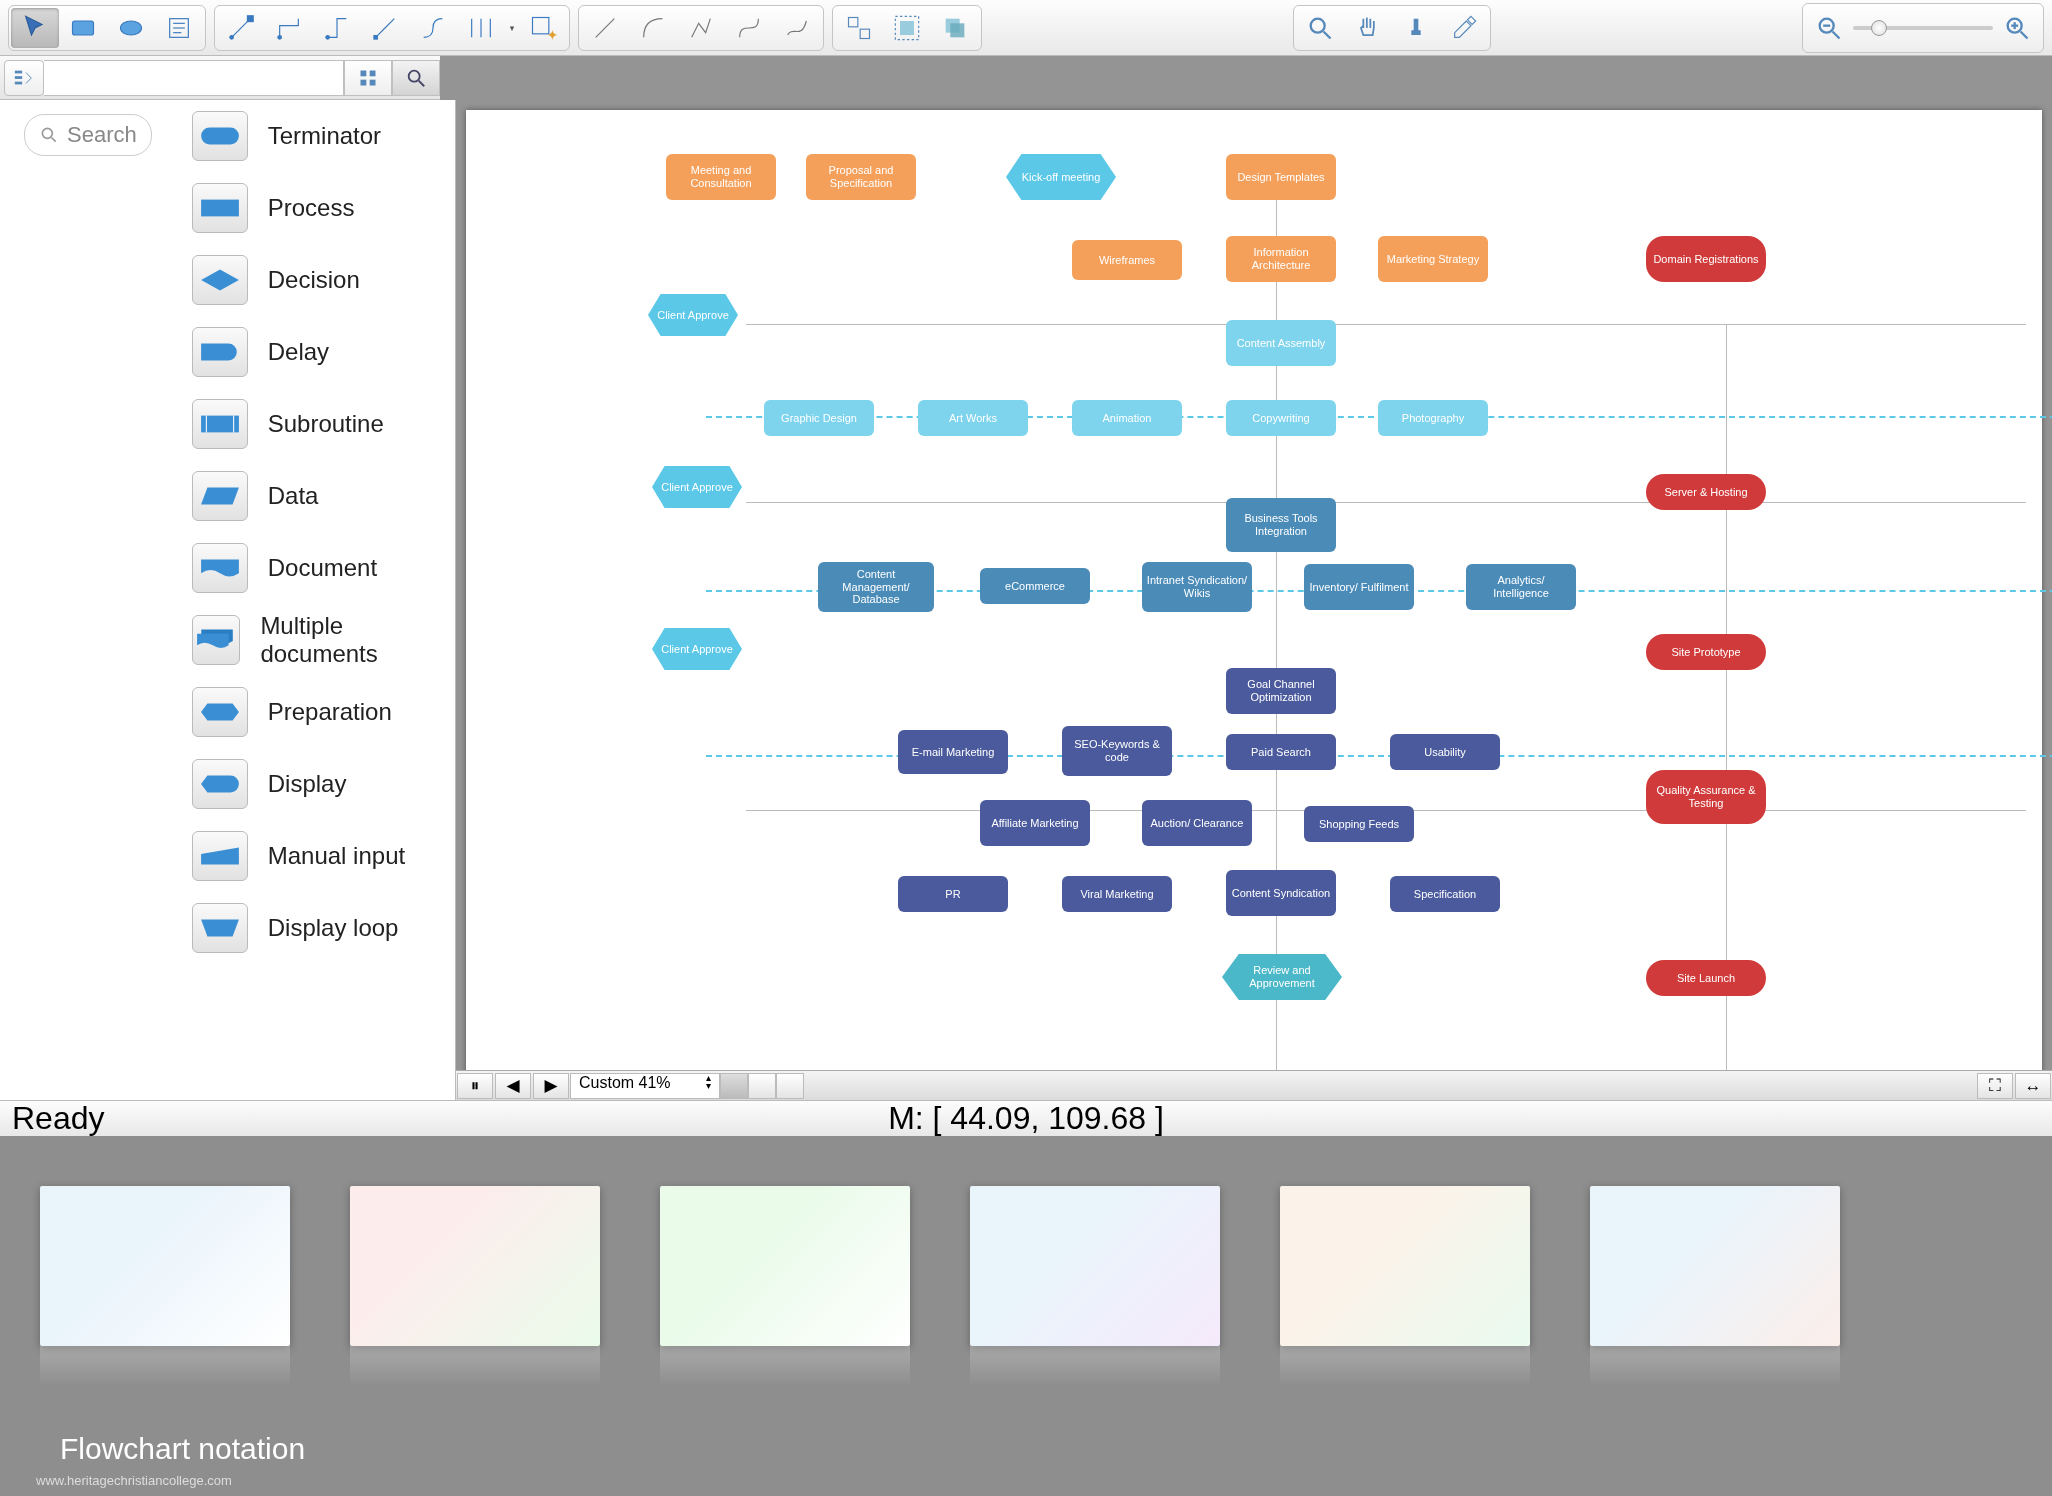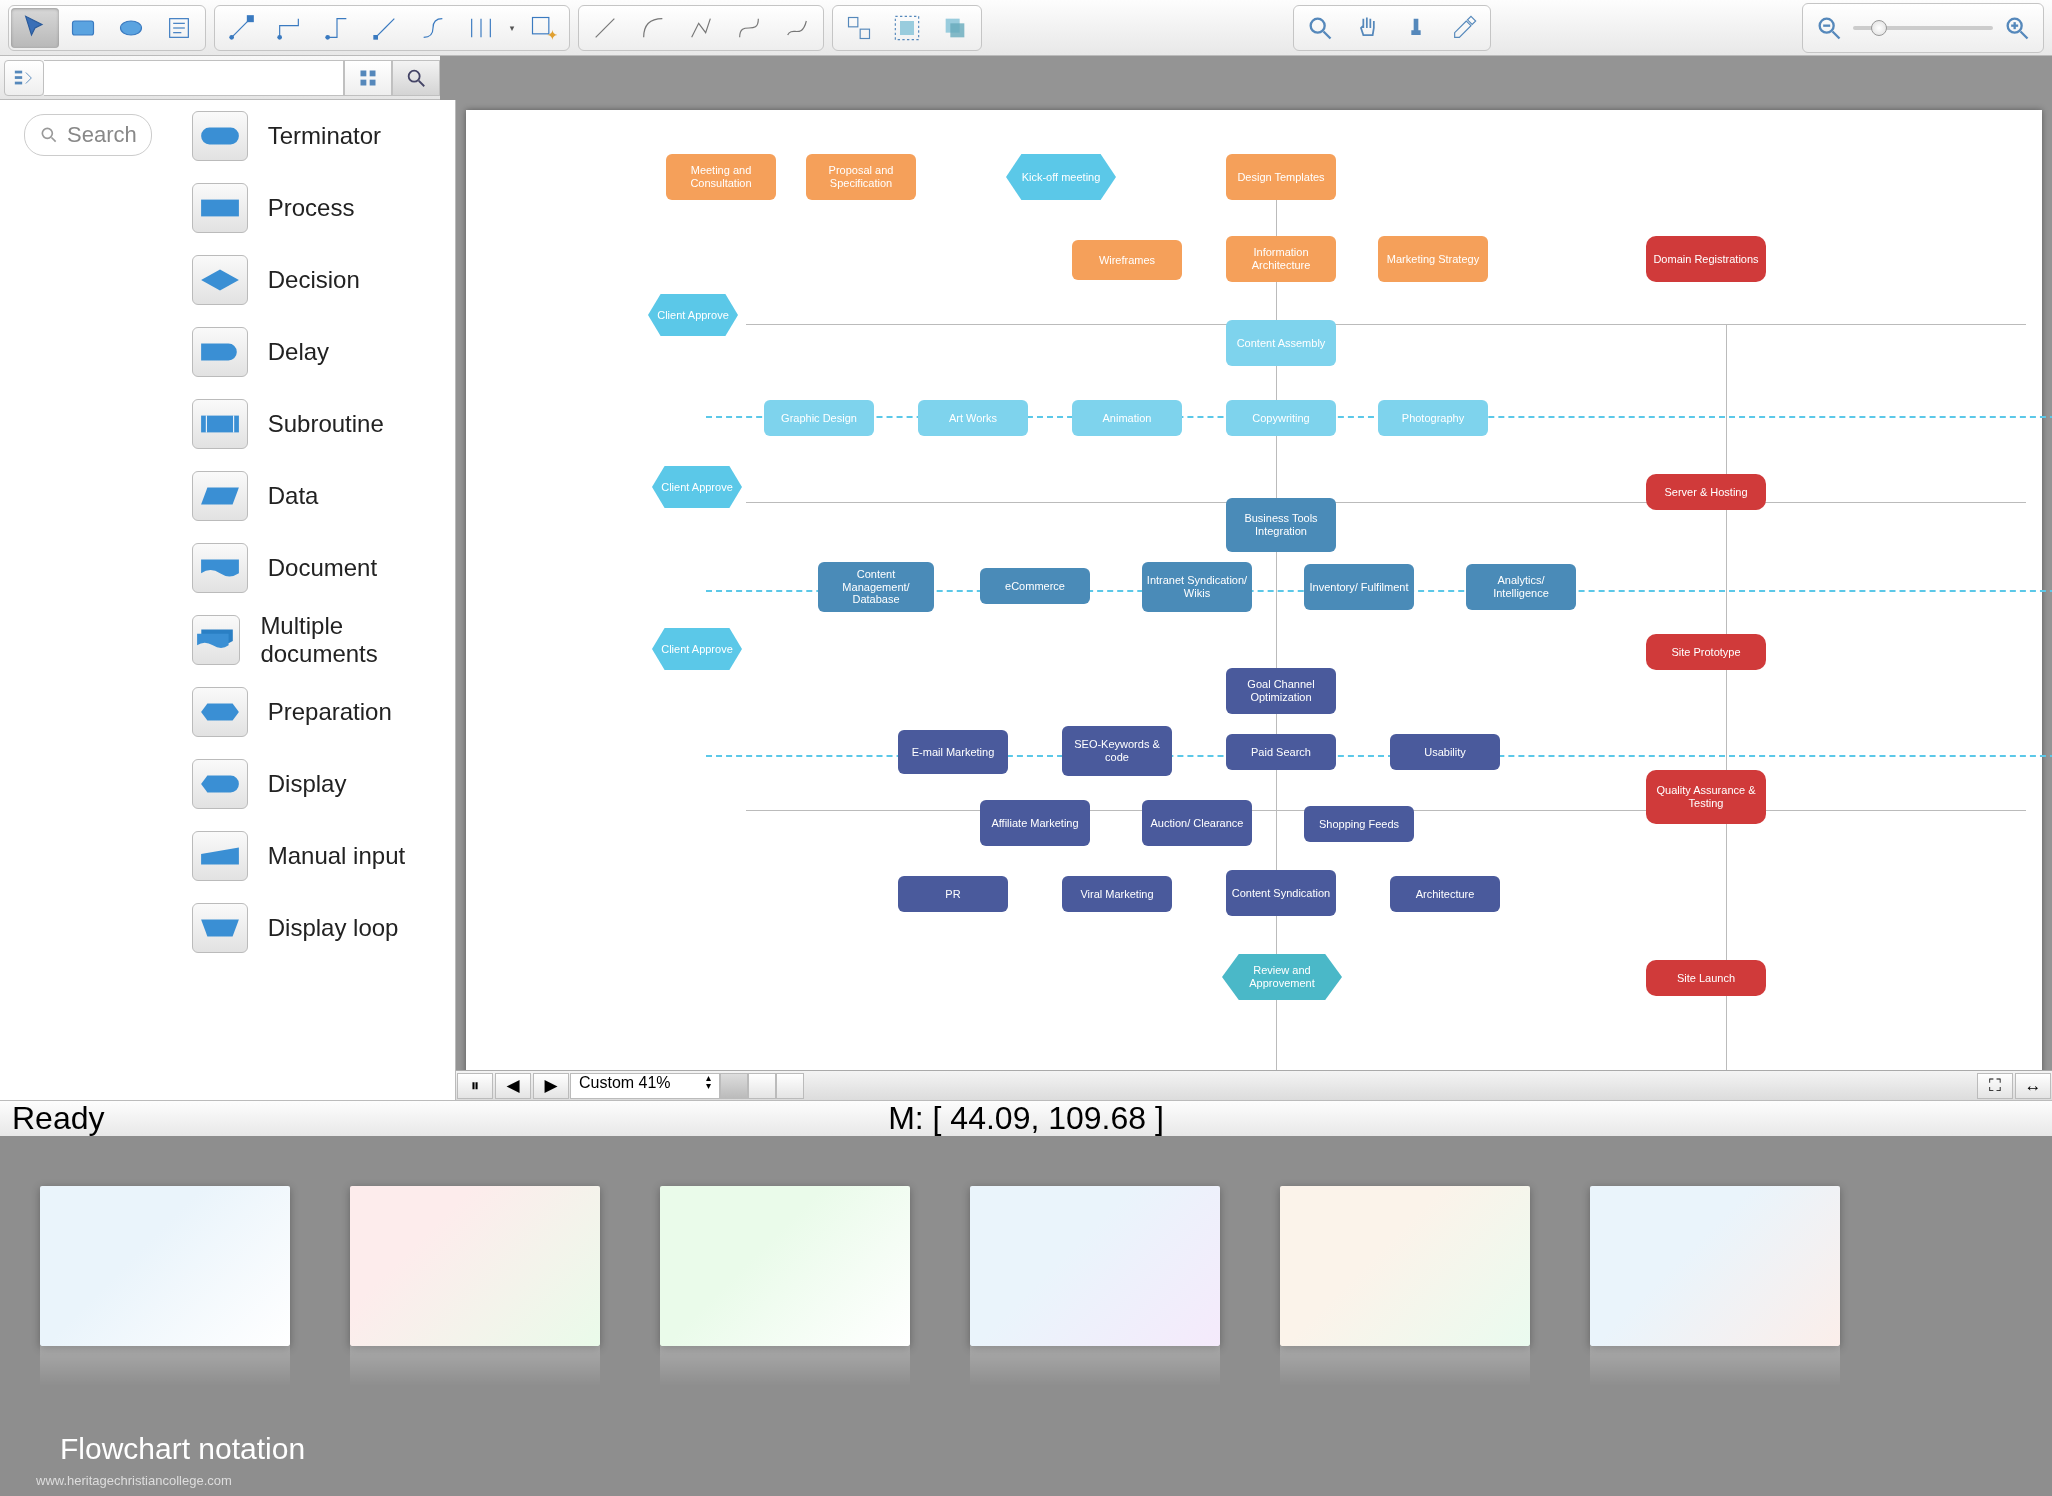--- a/index.html
+++ b/index.html
@@ -40,21 +40,21 @@
 .canvas-wrap{flex:1;background:#949494;position:relative;padding:10px}
 .canvas{position:absolute;inset:10px;background:#fff;box-shadow:0 0 6px rgba(0,0,0,.4)}
 .shape{position:absolute;font-size:11px;color:#fff;display:flex;align-items:center;justify-content:center;text-align:center;padding:2px 4px;line-height:1.15}
 .rrect{border-radius:6px}
 .orange{background:#f5a05a}
 .cyan{background:#5bc8e8}
 .sky{background:#7ed3ed}
 .steel{background:#4a8bb8}
 .navy{background:#4a5a9c}
 .teal{background:#4ab8c8}
-.red{background:#d03a3a;border-radius:10px}
+.red{background:#d03a3a;border-radius:18px}
 .hex{clip-path:polygon(14% 0,86% 0,100% 50%,86% 100%,14% 100%,0 50%);border-radius:0}
 .conn{position:absolute;background:#999}
 .dash{border-top:2px dashed #5bc8e8;background:none;height:0}
 
 
 .bottom-ctrl{position:absolute;left:0;right:0;bottom:0;height:30px;background:linear-gradient(#f4f4f4,#dcdcdc);border-top:1px solid #aaa;display:flex;align-items:center;font-size:17px}
 .bc-btn{width:36px;height:26px;border:1px solid #bbb;background:linear-gradient(#fff,#e4e4e4);display:flex;align-items:center;justify-content:center;margin:0 1px}
 .bc-zoom{width:150px;height:26px;border:1px solid #bbb;background:#fff;display:flex;align-items:flex-start;padding:0 8px;font-size:16px;justify-content:space-between}
 .bc-tabs{display:flex}
 .bc-tab{width:28px;height:26px;border:1px solid #bbb;background:linear-gradient(#fff,#e4e4e4)}
@@ -431,21 +431,21 @@
       <div class="shape navy rrect" style="left:760px;top:624px;width:110px;height:36px">Paid Search</div>
       <div class="shape navy rrect" style="left:924px;top:624px;width:110px;height:36px">Usability</div>
 
       <div class="shape navy rrect" style="left:514px;top:690px;width:110px;height:46px">Affiliate Marketing</div>
       <div class="shape navy rrect" style="left:676px;top:690px;width:110px;height:46px">Auction/ Clearance</div>
       <div class="shape navy rrect" style="left:838px;top:696px;width:110px;height:36px">Shopping Feeds</div>
 
       <div class="shape navy rrect" style="left:432px;top:766px;width:110px;height:36px">PR</div>
       <div class="shape navy rrect" style="left:596px;top:766px;width:110px;height:36px">Viral Marketing</div>
       <div class="shape navy rrect" style="left:760px;top:760px;width:110px;height:46px">Content Syndication</div>
-      <div class="shape navy rrect" style="left:924px;top:766px;width:110px;height:36px">Architecture</div>
+      <div class="shape navy rrect" style="left:924px;top:766px;width:110px;height:36px">Specification</div>
 
       <div class="shape teal hex" style="left:756px;top:844px;width:120px;height:46px">Review and Approvement</div>
 
       <div class="shape red" style="left:1180px;top:126px;width:120px;height:46px">Domain Registrations</div>
       <div class="shape red" style="left:1180px;top:364px;width:120px;height:36px">Server &amp; Hosting</div>
       <div class="shape red" style="left:1180px;top:524px;width:120px;height:36px">Site Prototype</div>
       <div class="shape red" style="left:1180px;top:660px;width:120px;height:54px">Quality Assurance &amp; Testing</div>
       <div class="shape red" style="left:1180px;top:850px;width:120px;height:36px">Site Launch</div>
     </div>
 

